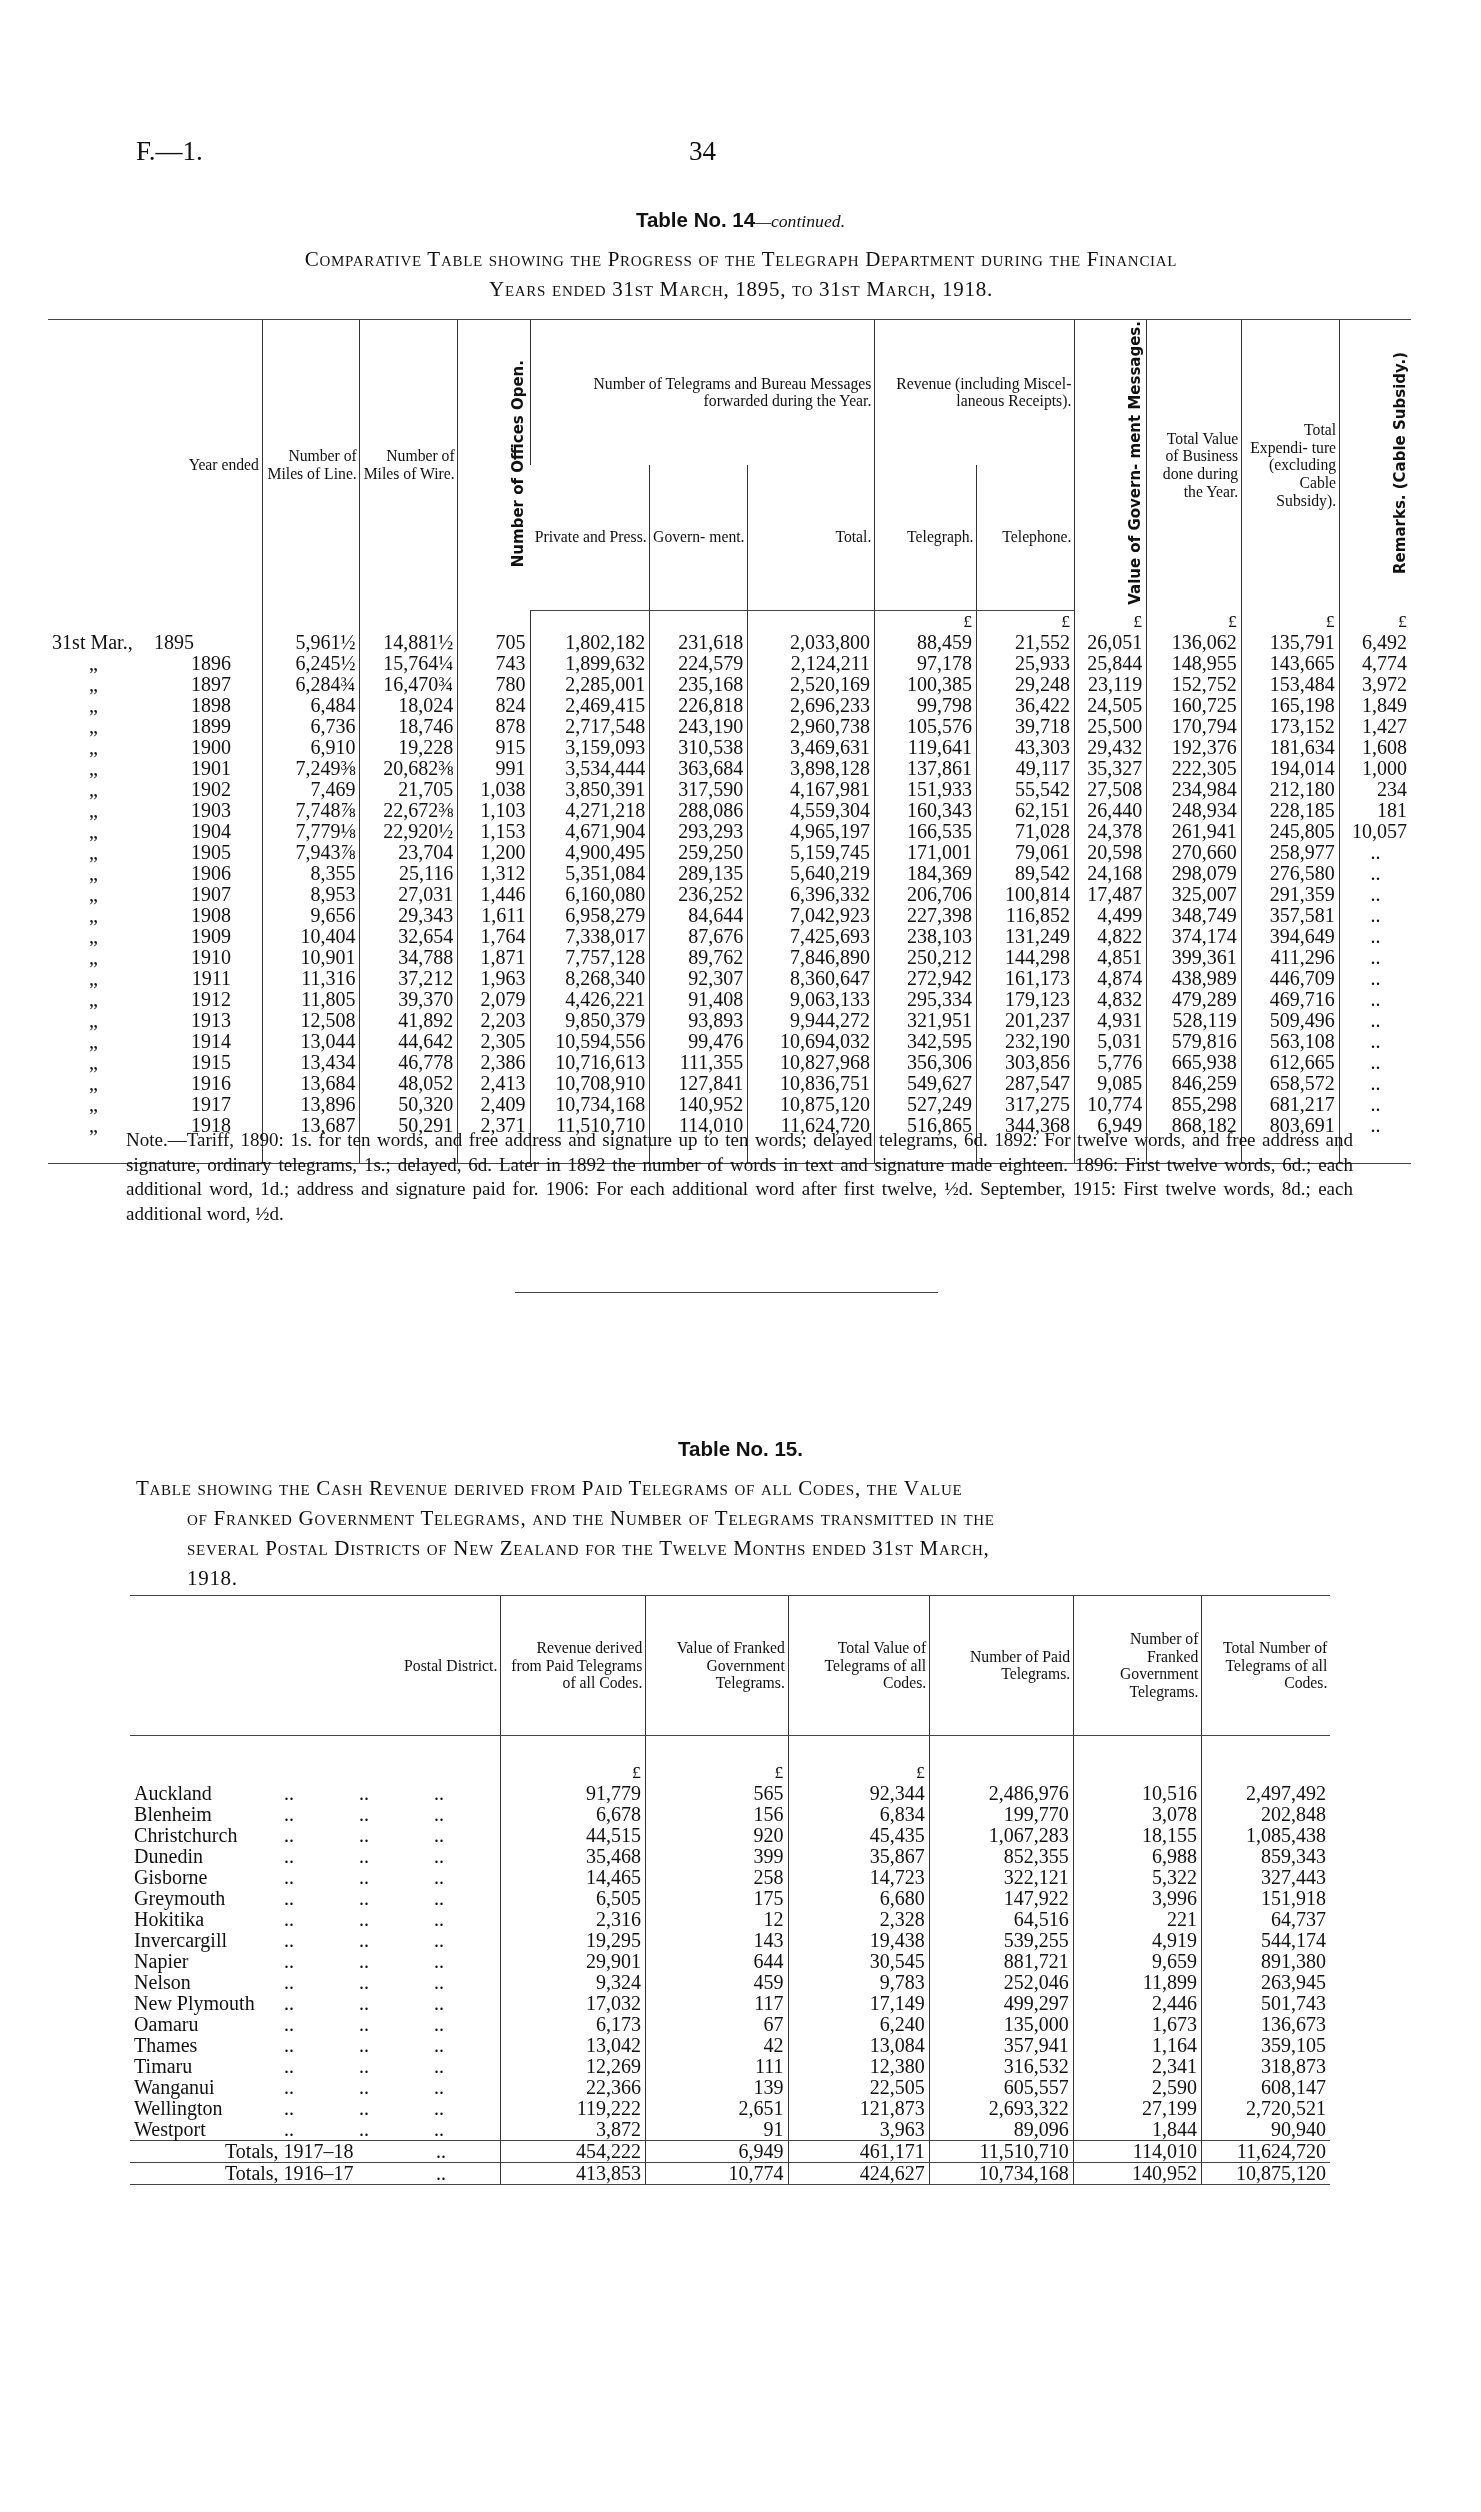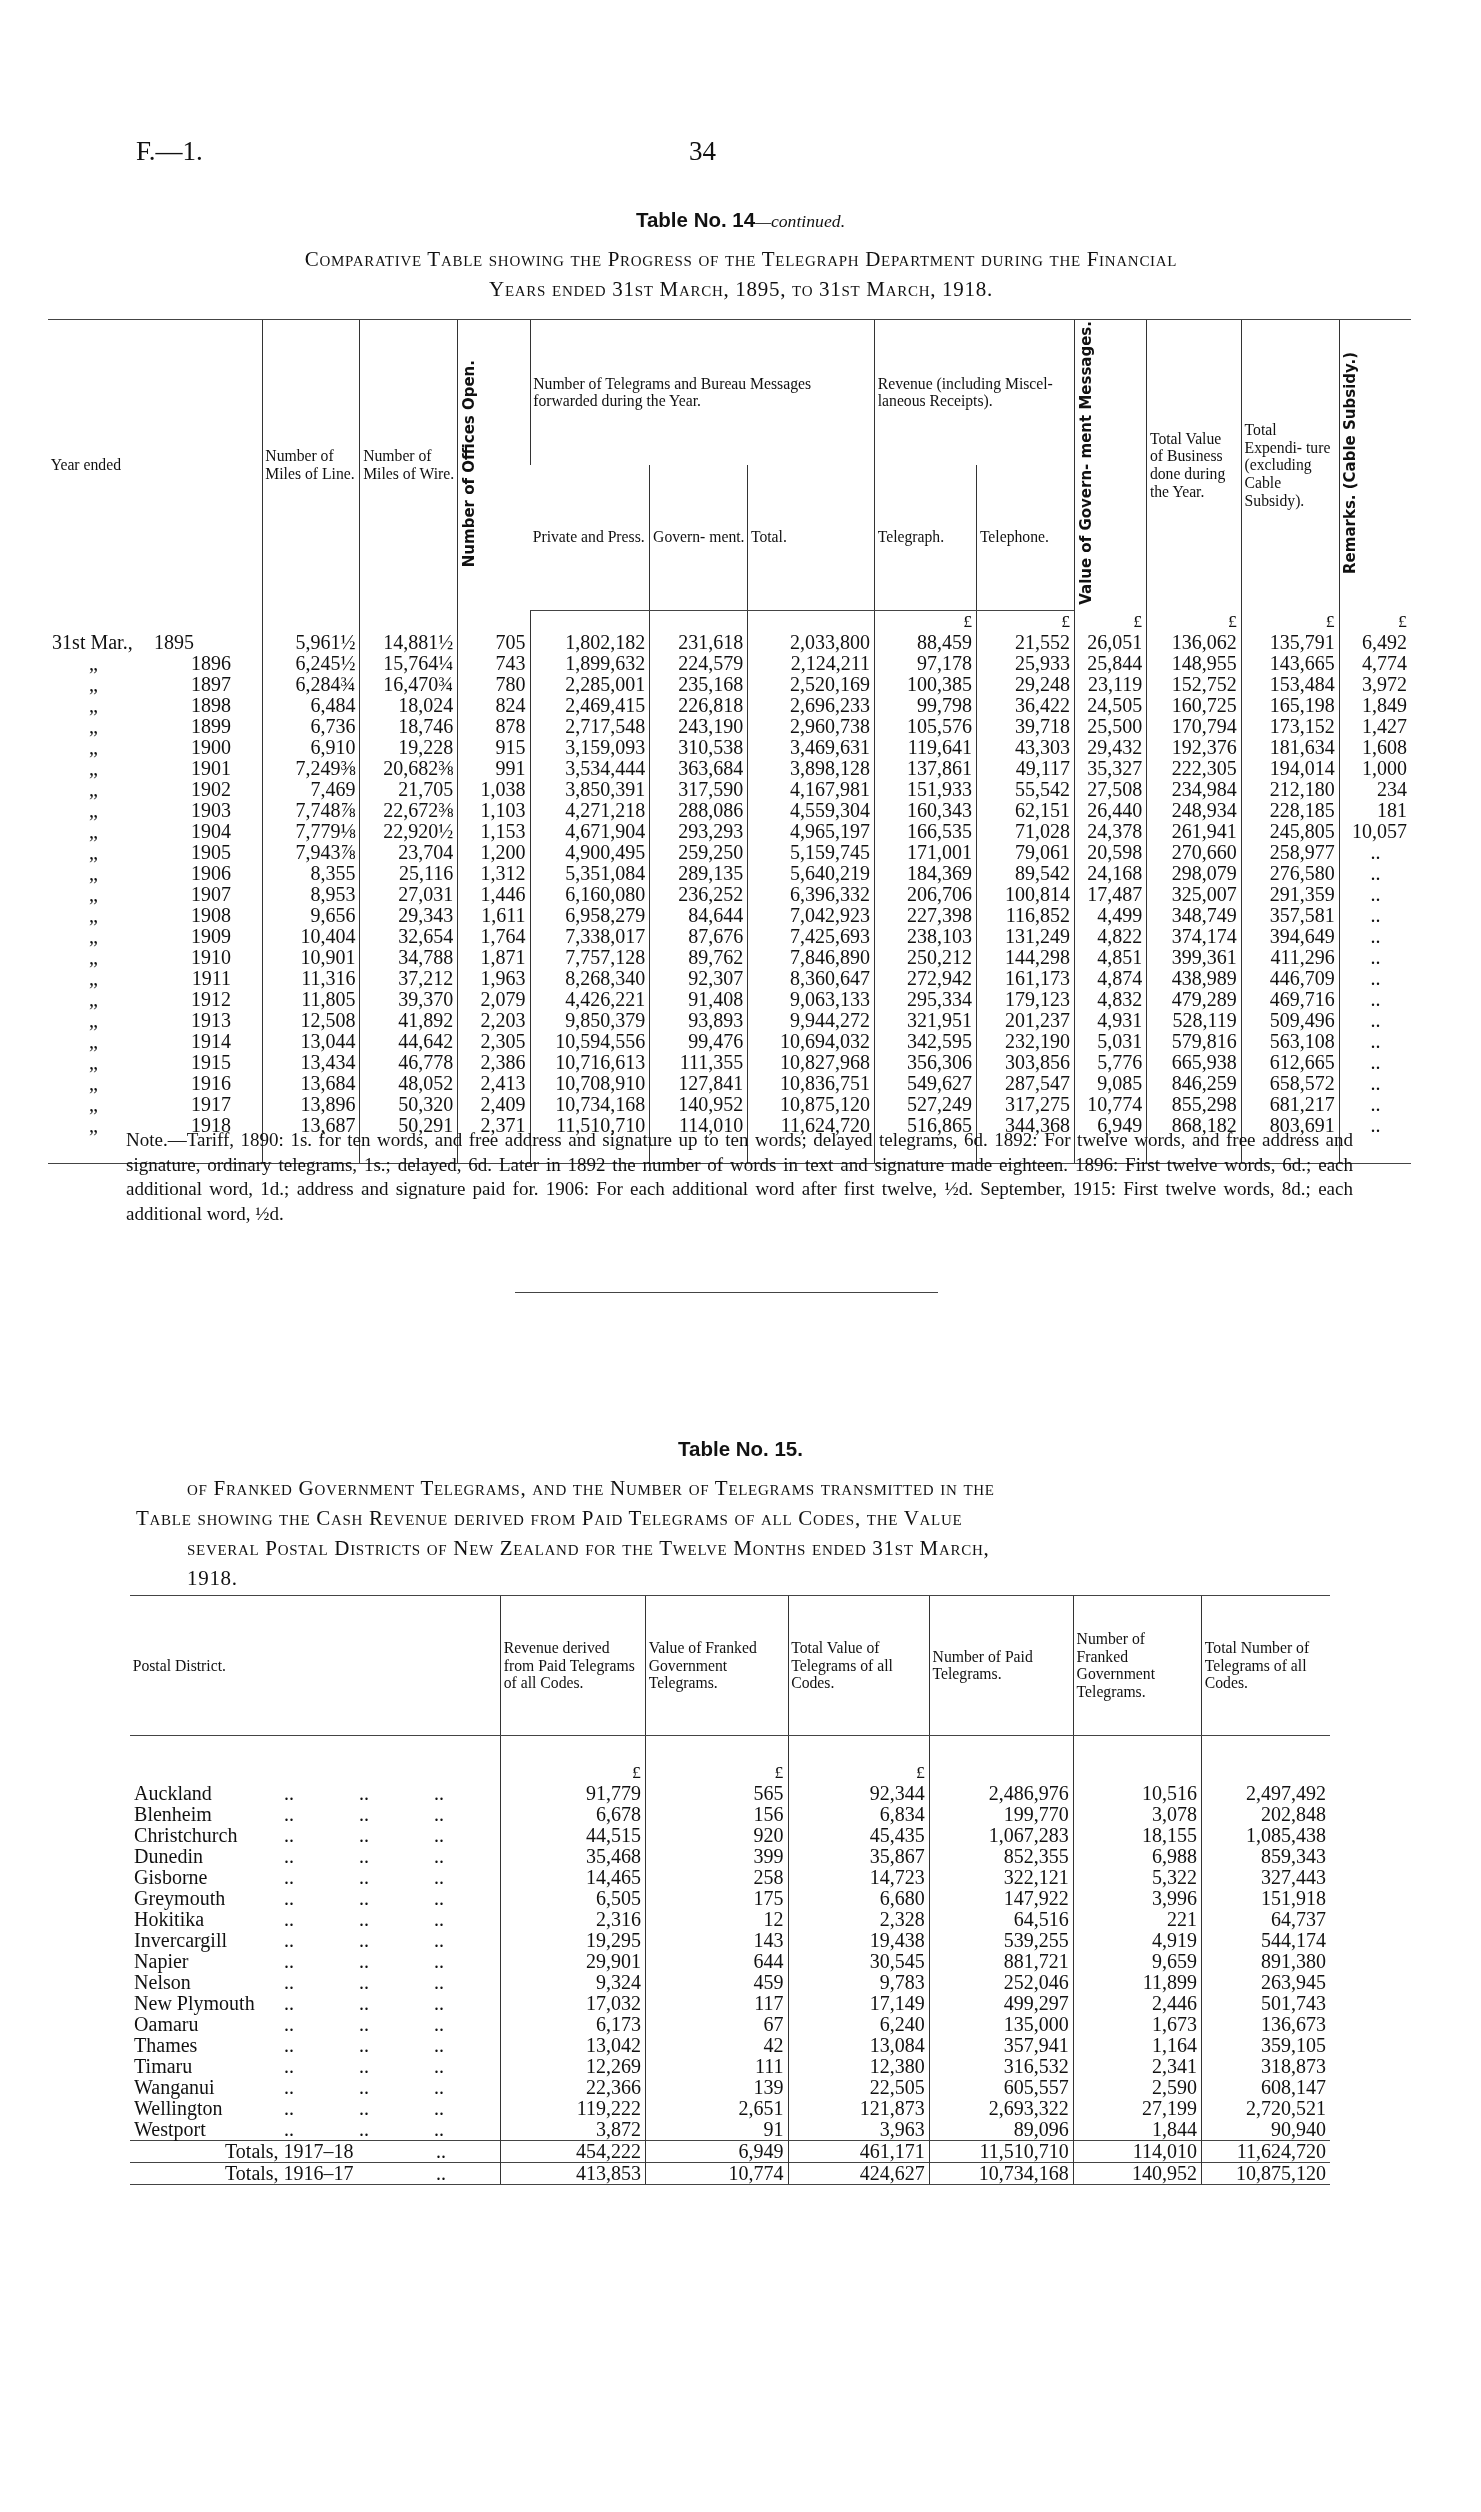--- a/index.html
+++ b/index.html
@@ -3,21 +3,21 @@
 <meta charset="utf-8">
 <style>
   html, body { margin:0; padding:0; background:#ffffff; }
   body { width:1481px; height:2512px; position:relative; color:#111; font-family:"Liberation Serif","DejaVu Serif",serif; overflow:hidden; }
   .page-id { position:absolute; left:136px; top:136px; font-size:27px; }
   .page-num { position:absolute; left:689px; top:136px; font-size:27px; }
   .tbl-title { position:absolute; left:0; width:1481px; text-align:center; font-family:"Liberation Sans","DejaVu Sans",sans-serif; font-weight:bold; font-size:20.5px; }
   .tbl-title i { font-family:"Liberation Serif",serif; font-weight:normal; font-size:17.7px; }
   .caption { position:absolute; font-size:21px; font-variant:small-caps; letter-spacing:0.7px; line-height:30px; }
   table.grid { position:absolute; border-collapse:collapse; font-size:20px; }
-  table.grid th { font-weight:normal; font-size:15.7px; line-height:17.7px; vertical-align:middle; text-align:left; border-left:0.7px solid #333; padding:1.4px 2.7px; }
+  table.grid th { font-weight:normal; font-size:15.7px; line-height:17.7px; vertical-align:middle; text-align:right; border-left:0.7px solid #333; padding:1.4px 2.7px; }
   table.grid th:first-child { border-left:none; }
   table.grid td { border-left:0.7px solid #333; text-align:right; padding:0 4.1px; white-space:nowrap; height:21px; line-height:21px; }
   table.grid td:first-child { border-left:none; text-align:left; }
   .hr-top td, .hr-top th { border-top:1.4px solid #444; }
   .hdr-bottom th { border-bottom:1.4px solid #444; }
   .vert { writing-mode:vertical-rl; transform:rotate(180deg); font-family:"DejaVu Sans",sans-serif; font-weight:bold; font-size:15px; line-height:16.4px; }
   .unit-row td { height:29px; vertical-align:bottom; font-size:17.7px; }
   .note { position:absolute; left:126px; width:1227px; font-size:19px; line-height:24.5px; text-align:justify; }
   .rule { position:absolute; height:0; border-top:1.4px solid #444; }
   .yr-label { display:inline-block; width:89px; text-align:left; }
@@ -456,22 +456,22 @@
       </tr>
     </tbody>
 </table>
 
 <div class="note" style="top:1128px;">Note.—Tariff, 1890: 1s. for ten words, and free address and signature up to ten words; delayed telegrams, 6d. 1892: For twelve words, and free address and signature, ordinary telegrams, 1s.; delayed, 6d. Later in 1892 the number of words in text and signature made eighteen. 1896: First twelve words, 6d.; each additional word, 1d.; address and signature paid for. 1906: For each additional word after first twelve, ½d. September, 1915: First twelve words, 8d.; each additional word, ½d.</div>
 
 <div class="rule" style="left:515px; width:423px; top:1292px;"></div>
 
 <div class="tbl-title" style="top:1437px;">Table No. 15.</div>
 <div class="caption" style="left:136px; top:1473px; width:1214px;">
+  <div>Table showing the Cash Revenue derived from Paid Telegrams of all Codes, the Value</div>
   <div style="padding-left:51px;">of Franked Government Telegrams, and the Number of Telegrams transmitted in the</div>
-  <div>Table showing the Cash Revenue derived from Paid Telegrams of all Codes, the Value</div>
   <div style="padding-left:51px;">several Postal Districts of New Zealand for the Twelve Months ended 31st March,</div>
   <div style="padding-left:51px;">1918.</div>
 </div>
 
 <table class="grid" id="t15" style="left:130px; top:1595px; width:1200px;">
   <thead>
     <tr class="hr-top hdr-bottom">
       <th style="width:368px; height:136px;">Postal District.</th>
       <th style="width:147px;">Revenue derived from Paid Telegrams of all Codes.</th>
       <th style="width:143px;">Value of Franked Government Telegrams.</th>

